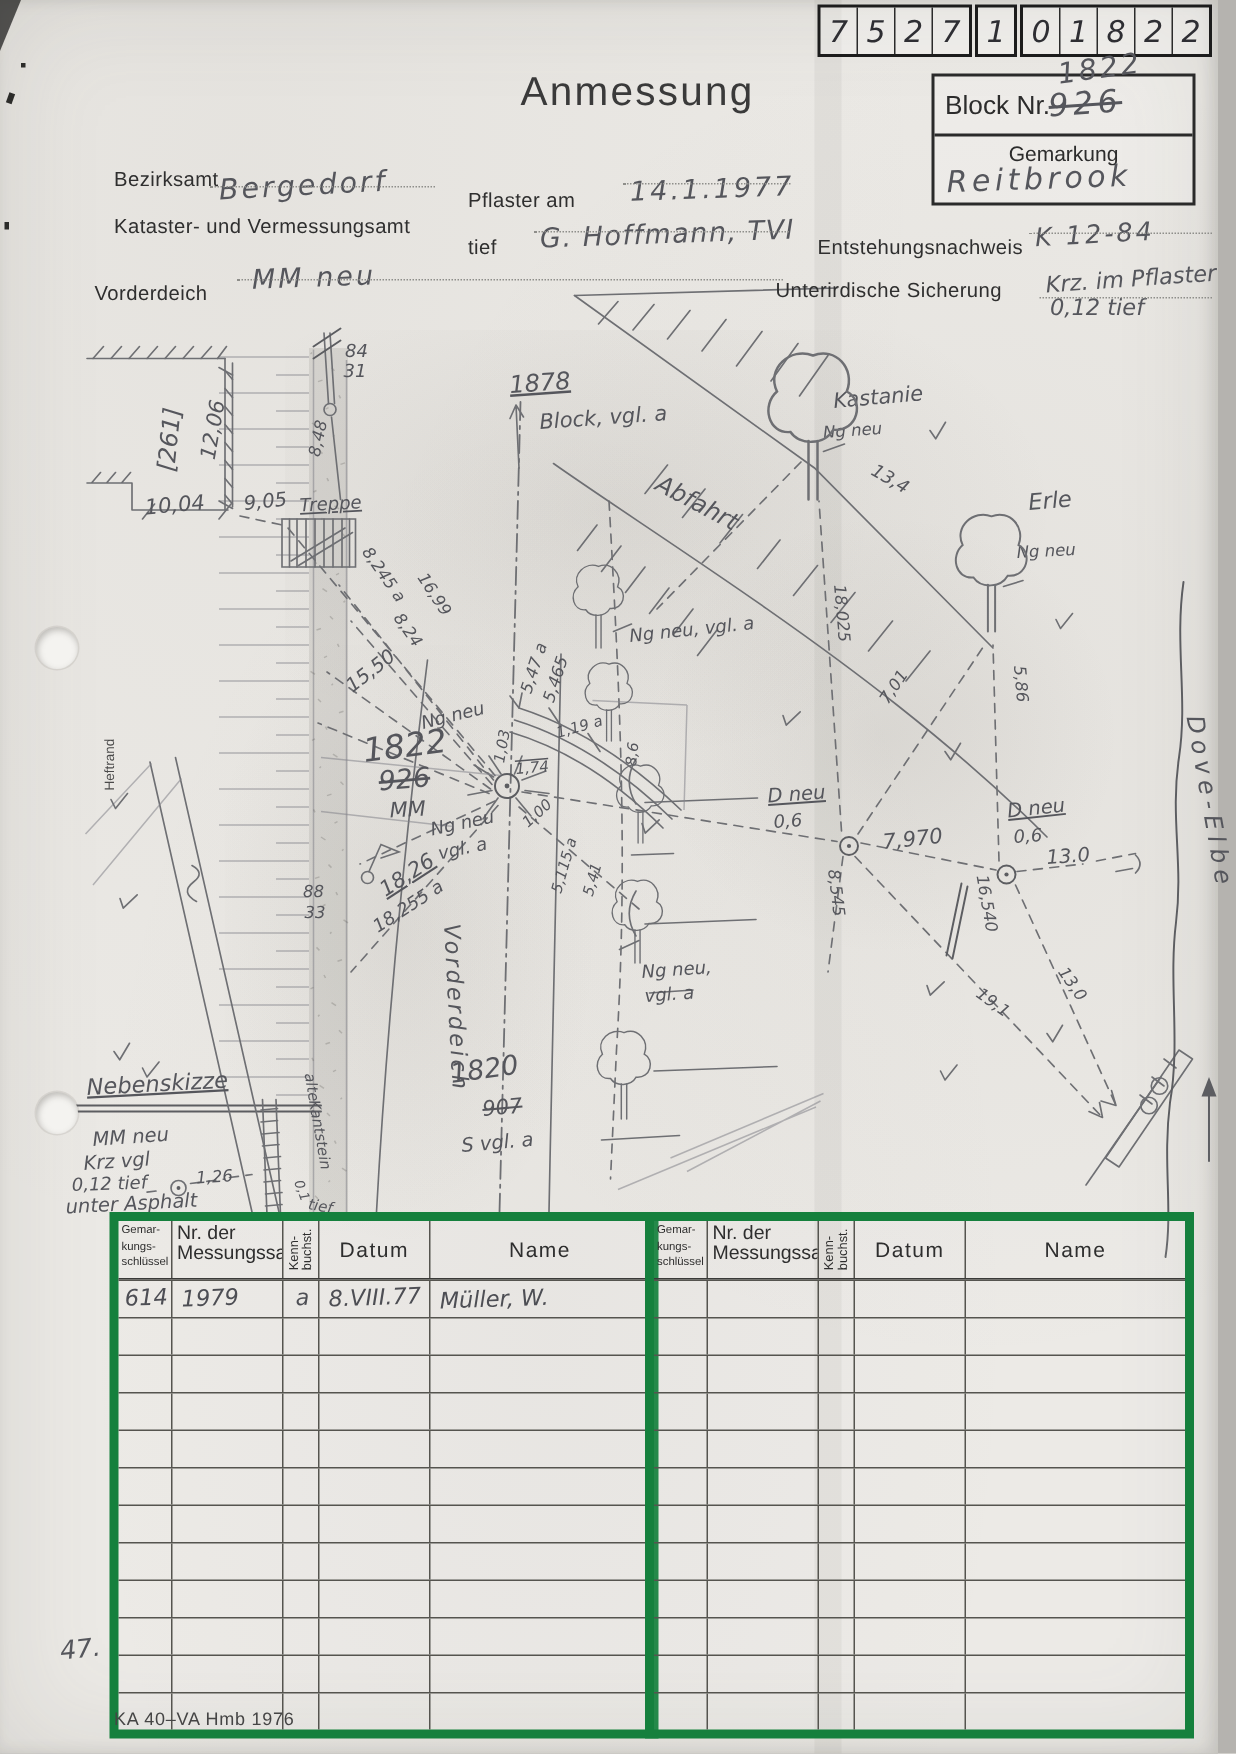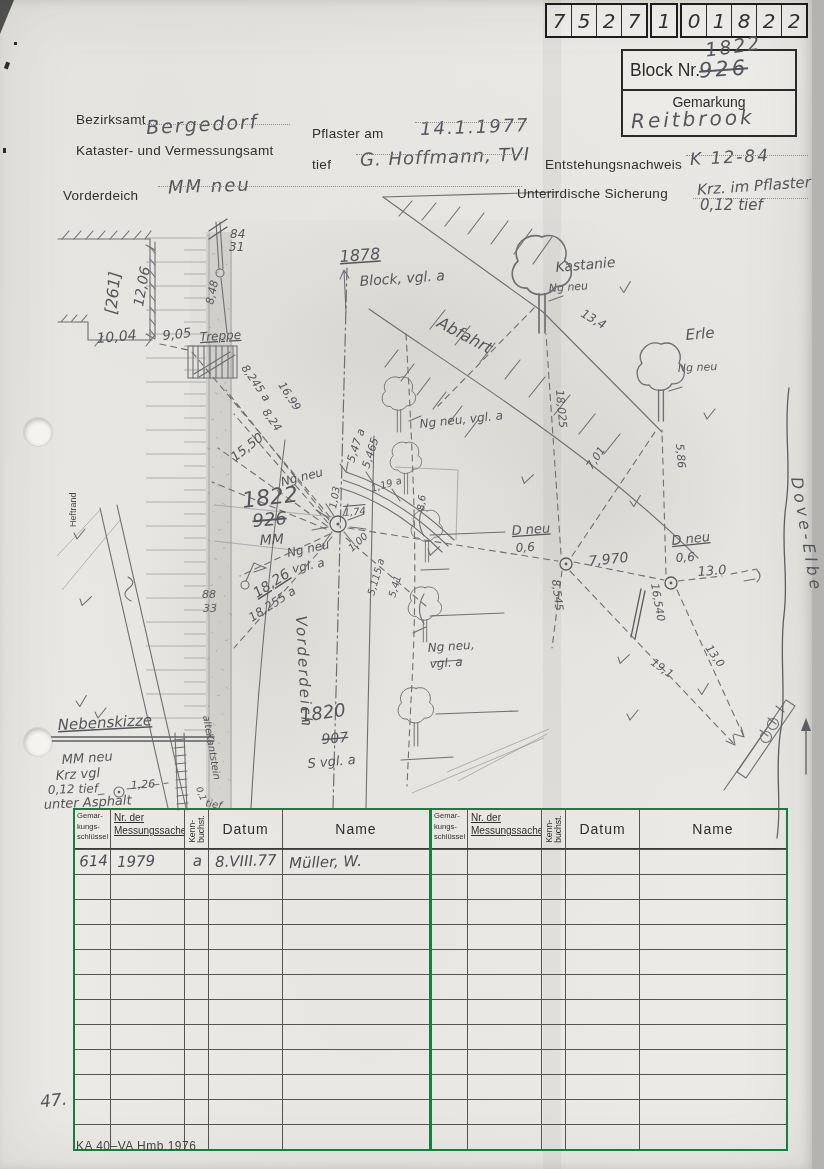--- a/index.html
+++ b/index.html
@@ -34,27 +34,27 @@
   .serial-cell + .serial-cell{border-left:1.5px solid #2b2b2b;}
   .punkt-box{position:absolute;left:621px;top:49px;width:172px;height:84px;border:2.5px solid #2a2a2a;z-index:3;background:rgba(255,255,255,.15);}
   .punkt-top{height:38px;border-bottom:2.5px solid #2a2a2a;position:relative;}
   .punkt-label{position:absolute;left:7px;top:9px;font-size:17.5px;color:#2c2c2c;}
   .punkt-old{position:absolute;left:76px;top:6px;font-size:21px;text-decoration:line-through;transform:rotate(-4deg);letter-spacing:3px;}
   .punkt-new{position:absolute;left:82px;top:-16px;font-size:19px;transform:rotate(-8deg);letter-spacing:2px;}
   .punkt-bottom{position:relative;height:43px;}
   .gemarkung-label{text-align:center;font-size:14px;color:#2c2c2c;padding-top:3px;}
   .gemarkung-value{position:absolute;left:8px;top:16px;font-size:20px;letter-spacing:3px;transform:rotate(-2deg);}
   .tablewrap{position:absolute;top:808px;z-index:3;}
-  .stable{border:2px solid #15803d;display:block;background:rgba(255,255,255,.07);}
+  .stable{border:6px solid #15803d;display:block;background:rgba(255,255,255,.07);}
   .thead{display:flex;border-bottom:1.5px solid #3a3a38;}
   .trow{display:flex;border-top:1px solid #55544f;}
   .tc{border-right:1px solid #55544f;box-sizing:border-box;overflow:hidden;position:relative;}
   .tc:last-child{border-right:none;}
   .hcell{font-size:7.6px;line-height:8.6px;color:#2e2e2e;padding:2px 1px 0 2px;}
-  .hcell2{font-size:10px;line-height:10px;color:#2e2e2e;padding:3px 1px 0 3px;text-decoration:underline;}
+  .hcell2{font-size:13px;line-height:10px;color:#2e2e2e;padding:3px 1px 0 3px;}
   .hcell-big{font-size:14px;color:#2e2e2e;letter-spacing:1px;display:flex;align-items:center;justify-content:center;height:100%;}
   .vert{position:absolute;left:50%;top:50%;transform:translate(-50%,-50%) rotate(-90deg);font-size:8.6px;line-height:9.4px;color:#2e2e2e;white-space:nowrap;text-align:left;}
   .hw-cell{font-family:"DejaVu Sans",sans-serif;font-style:italic;font-size:15px;color:#4d4e54;transform:rotate(-2deg);display:block;padding:2px 0 0 6px;white-space:nowrap;}
   .footer-code{position:absolute;left:76px;top:1139px;font-size:12px;color:#454545;letter-spacing:.5px;z-index:3;}
   .page-note{position:absolute;left:40px;top:1090px;font-size:17px;z-index:3;transform:rotate(-6deg);}
   .hole{position:absolute;width:28px;height:28px;border-radius:50%;background:#f4f3f0;z-index:4;
         box-shadow:inset 1px 2px 4px rgba(90,86,80,.35), 0 0 0 1px rgba(120,115,108,.15);}
   .speck{position:absolute;background:#2c2c2a;z-index:4;}
 </style>
 </head>
@@ -391,20 +391,21 @@
     <div class="serial-group">
       <div class="serial-cell">0</div>
       <div class="serial-cell">1</div>
       <div class="serial-cell">8</div>
       <div class="serial-cell">2</div>
       <div class="serial-cell">2</div>
     </div>
   </div>
 
 <div class="title-wrap">
+  <div class="title1">Anmessung</div>
 </div>
 
 <div class="punkt-box">
   <div class="punkt-top">
     <span class="punkt-label">Block Nr.</span>
     <span class="punkt-old hw-text">926</span>
     <span class="punkt-new hw-text">1822</span>
   </div>
   <div class="punkt-bottom">
     <div class="gemarkung-label">Gemarkung</div>

